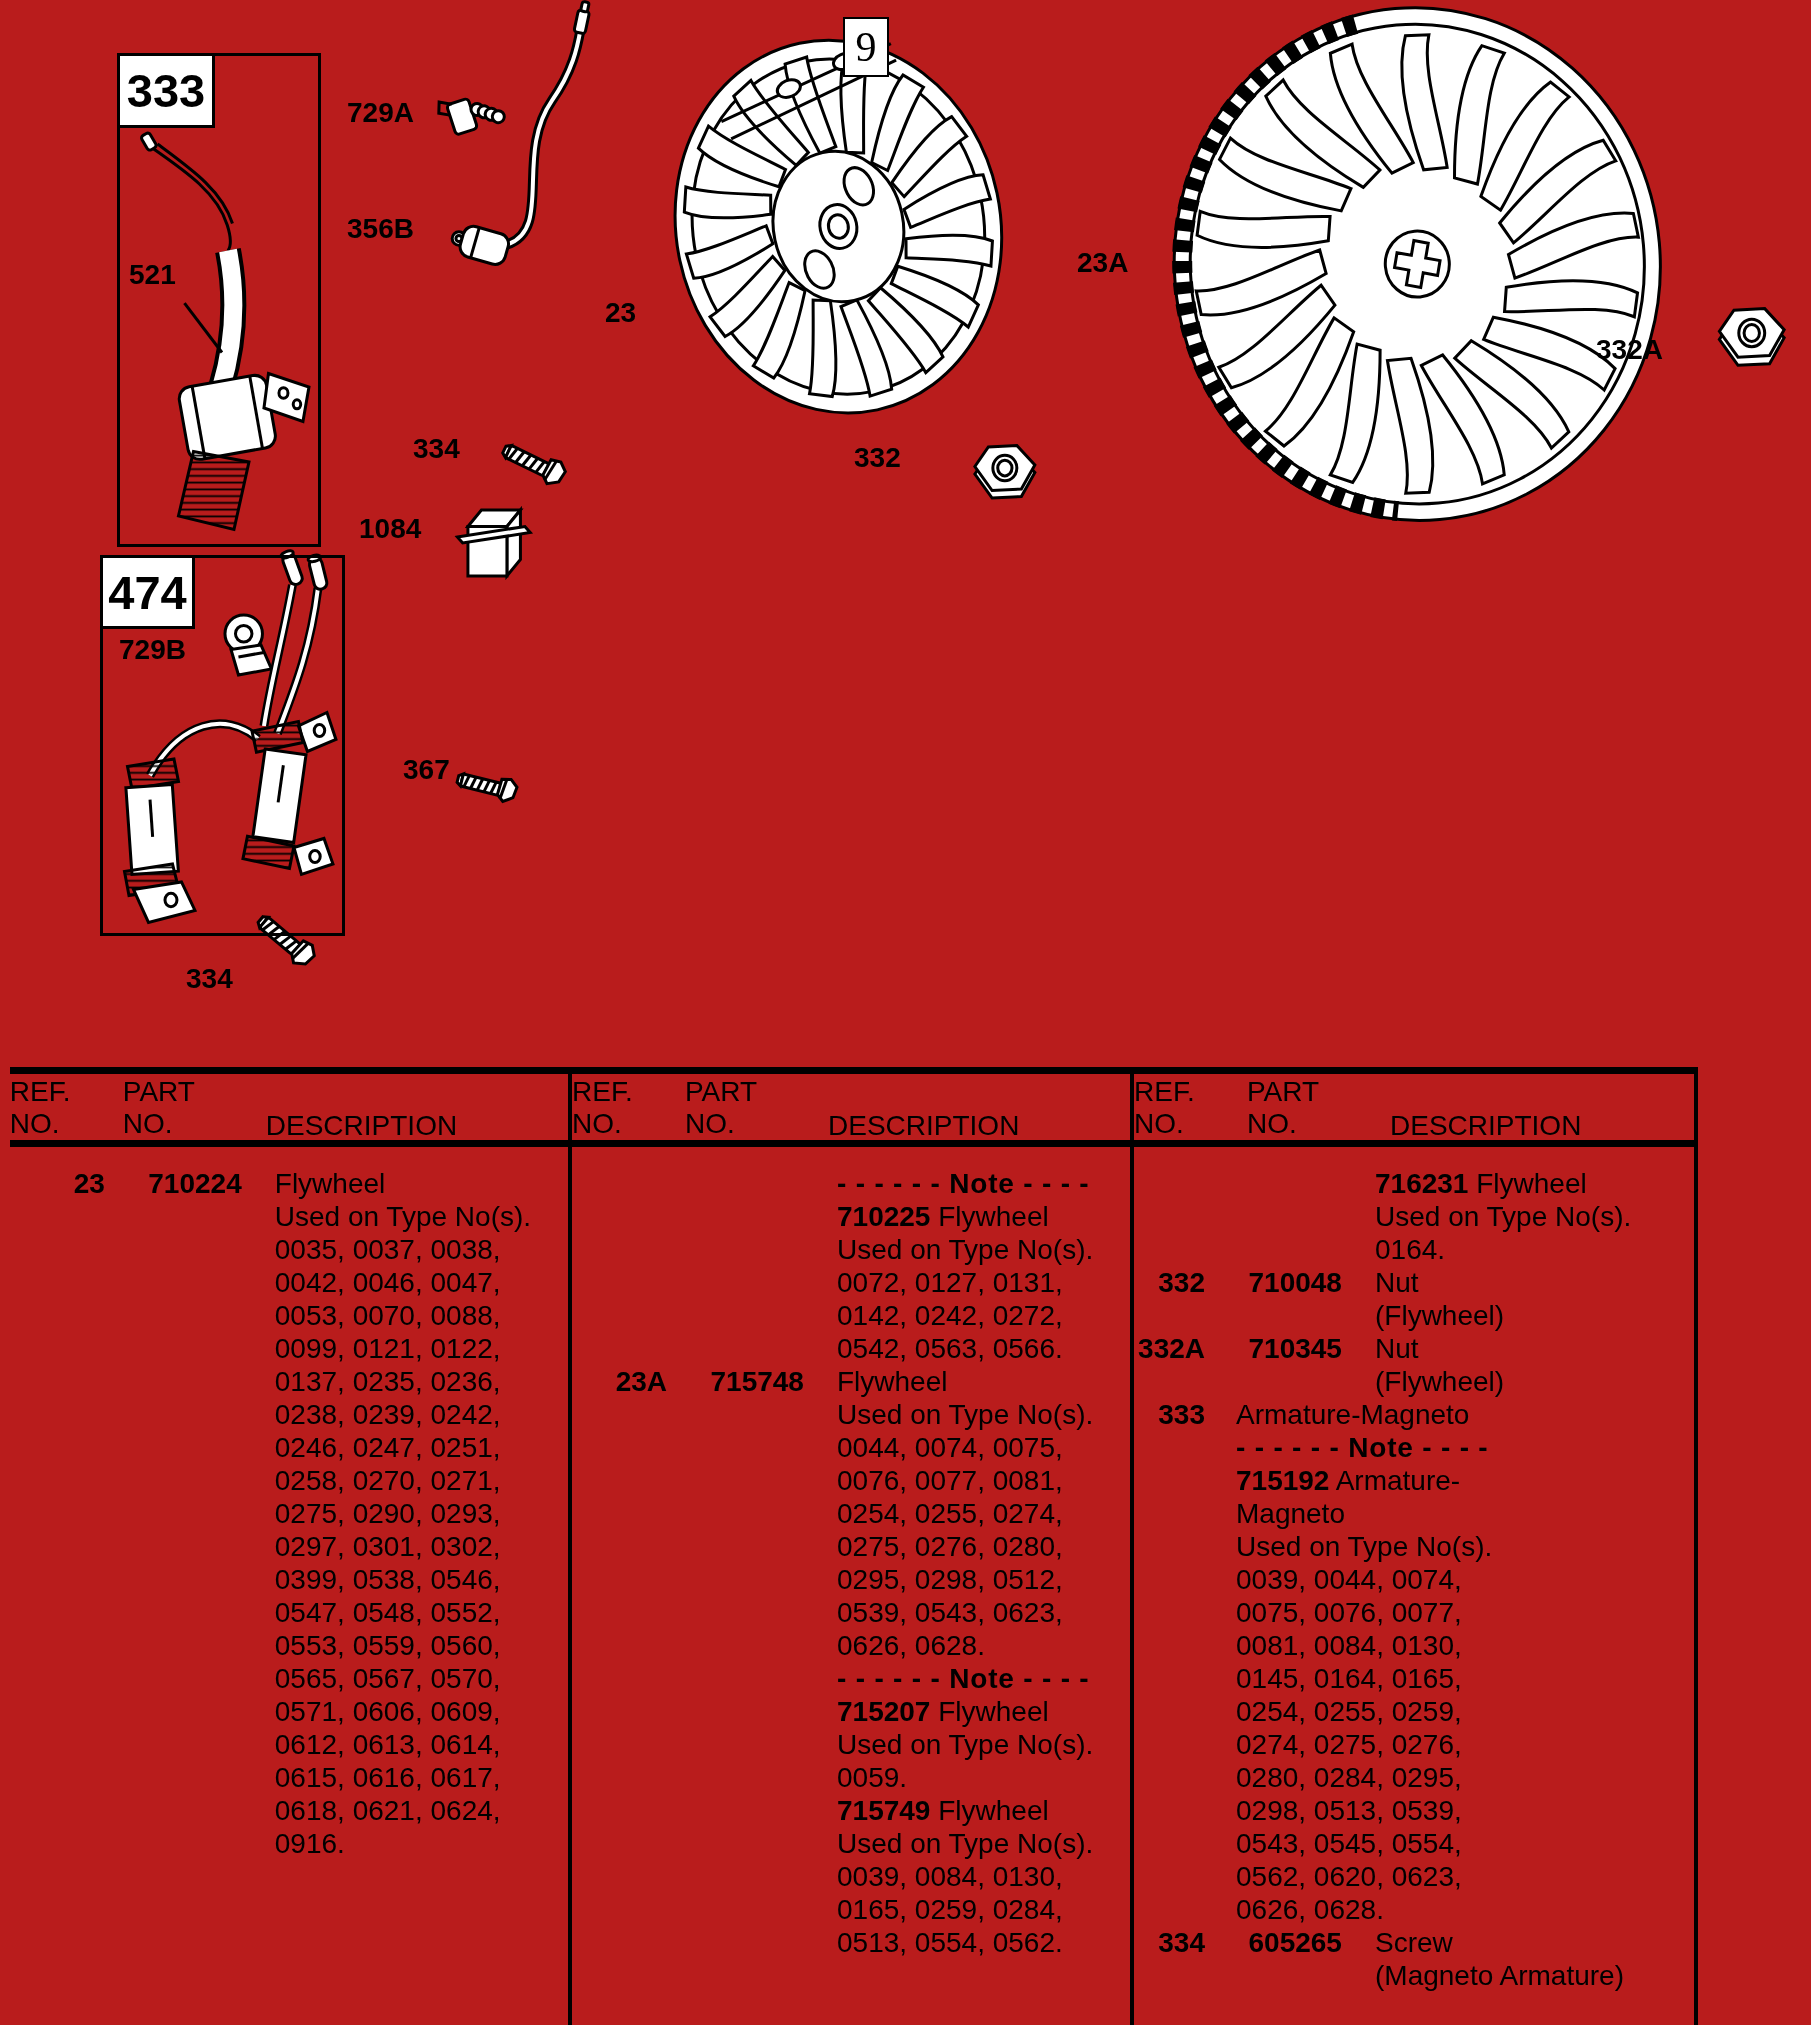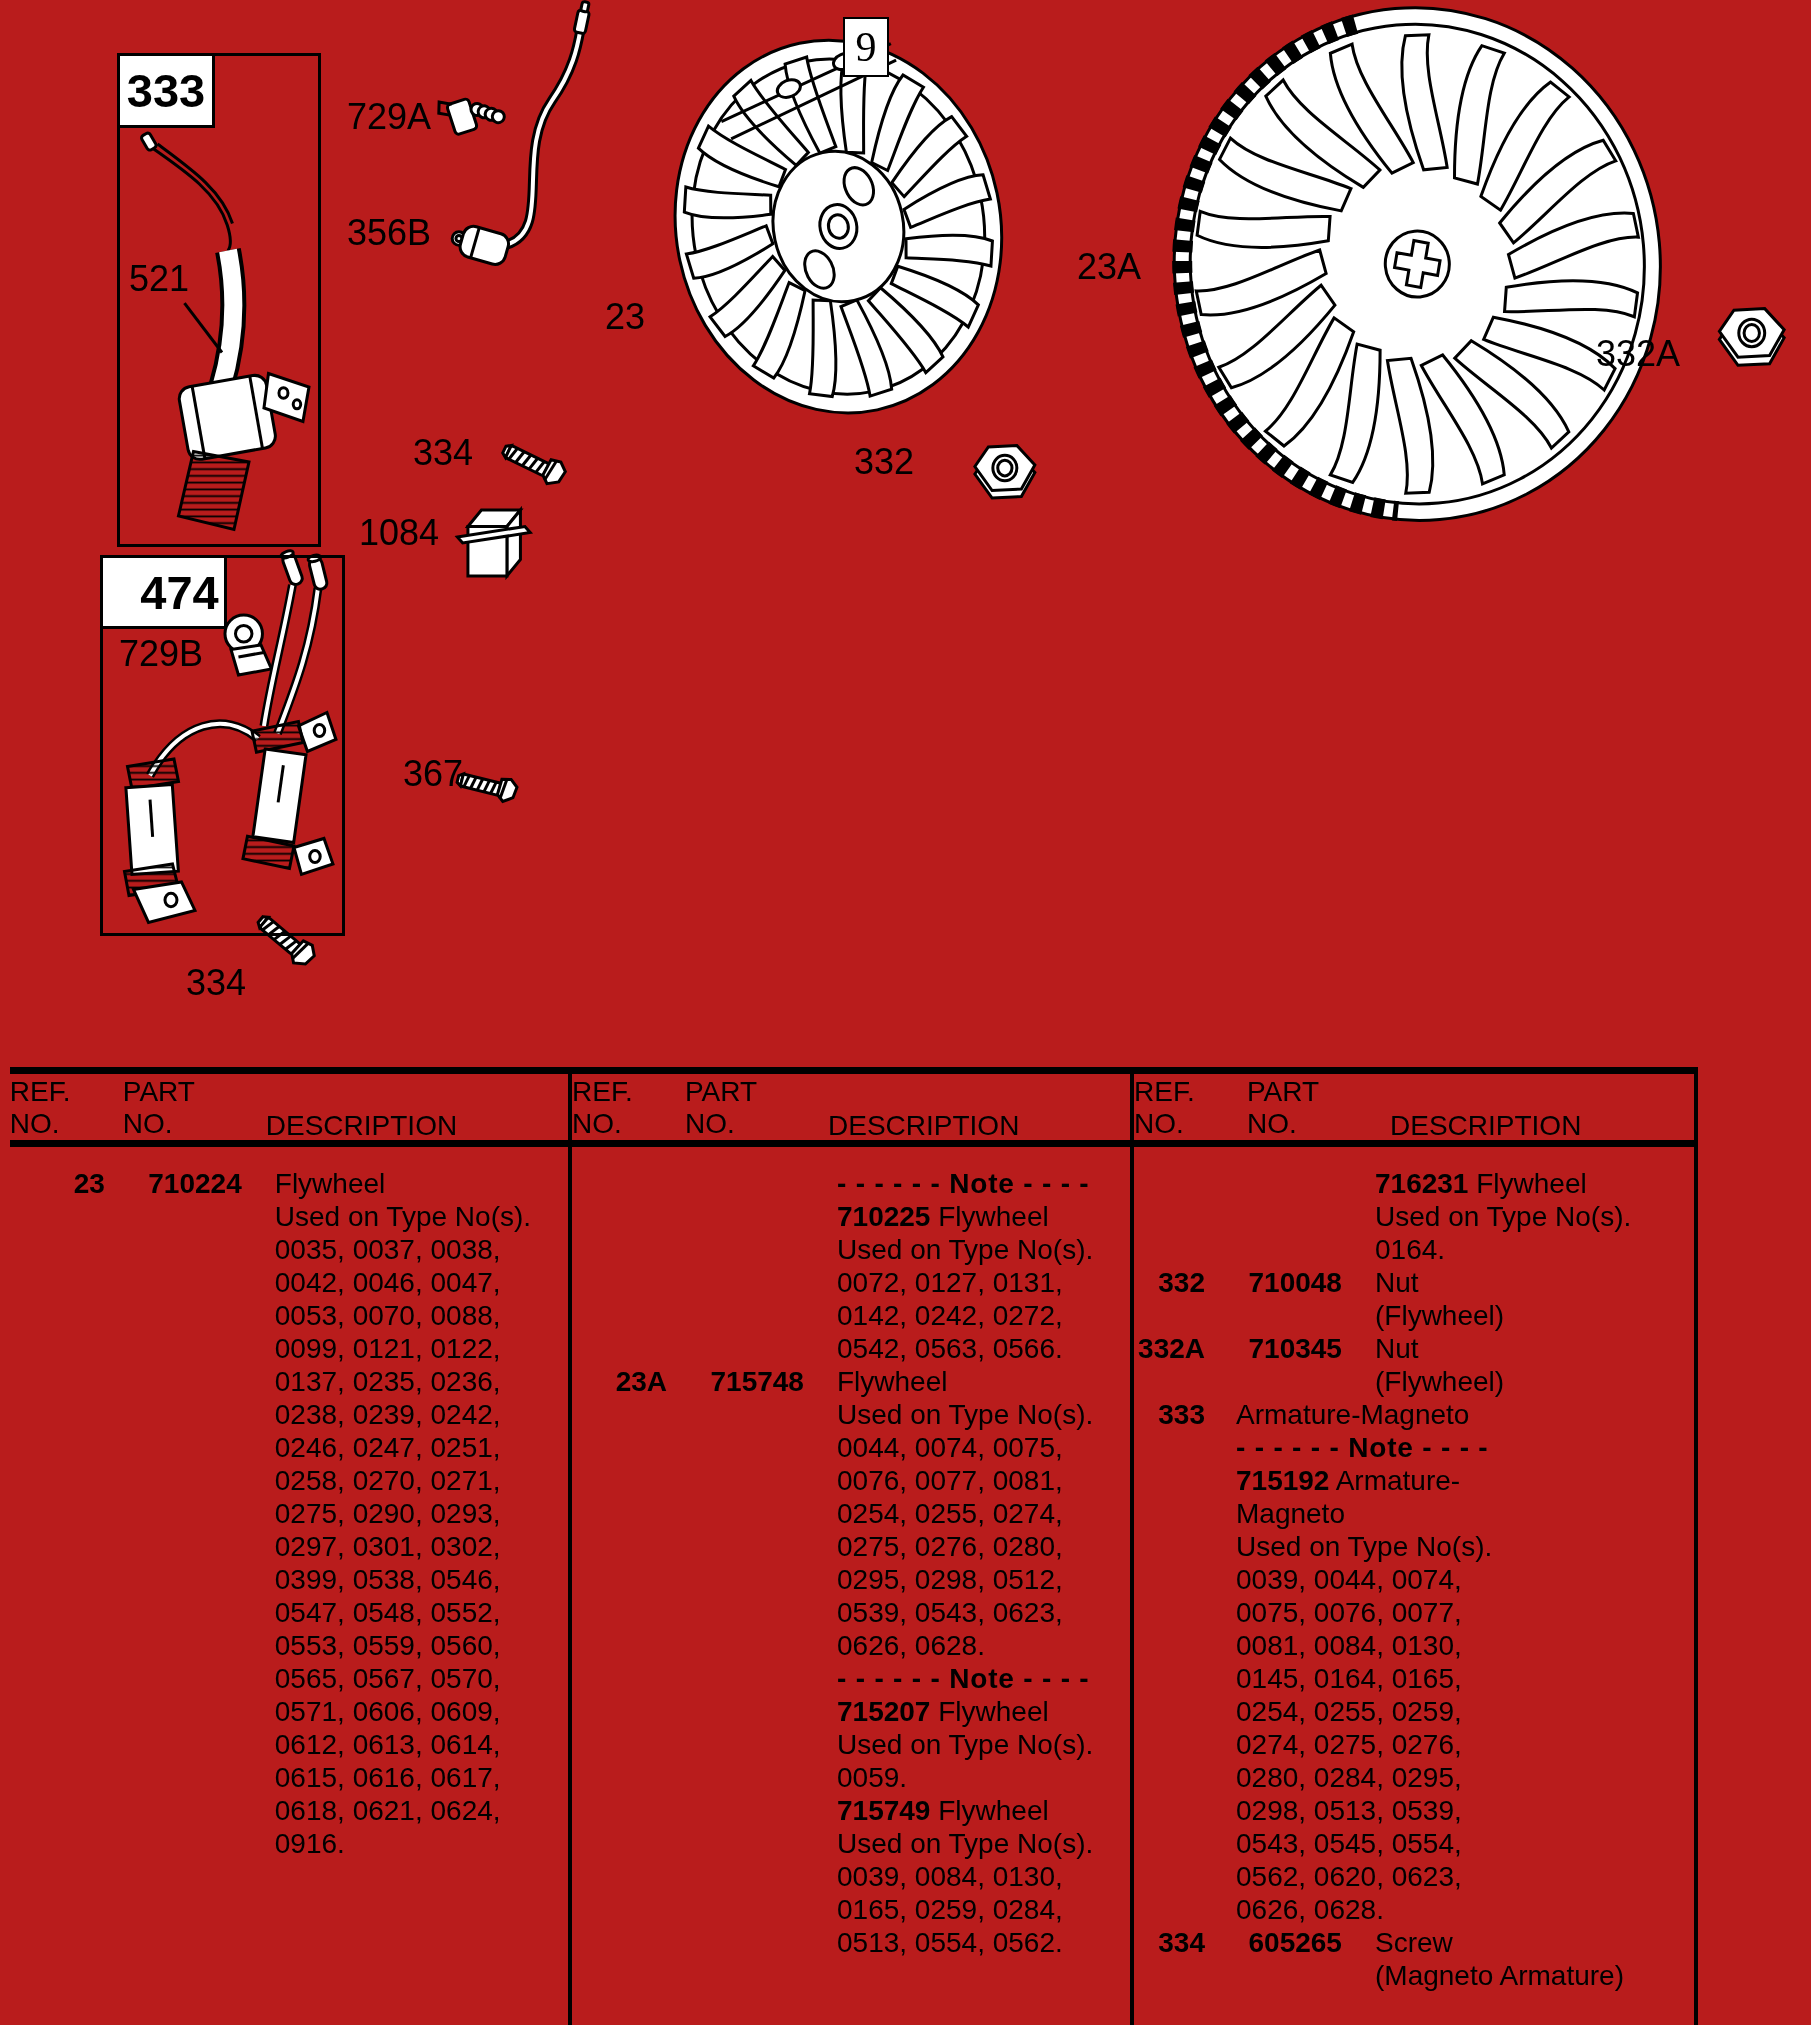--- a/index.html
+++ b/index.html
@@ -10,21 +10,21 @@
   svg.art *{vector-effect:non-scaling-stroke;}
 
   
   .pbox{position:absolute;border:3px solid #000;background:transparent;}
   .pbox .tag{position:absolute;left:-3px;top:-3px;border:3px solid #000;background:#fff;
              display:flex;align-items:center;justify-content:center;
              font-weight:700;font-size:47px;}
   .inset{position:absolute;border:2.3px solid #000;background:#fff;
          font-family:"Liberation Serif", serif;font-size:42px;
          display:flex;align-items:center;justify-content:center;}
-  .lbl{position:absolute;font-weight:400;font-size:36px;line-height:1;white-space:nowrap;}
+  .lbl{position:absolute;font-weight:700;font-size:28px;line-height:1;white-space:nowrap;}
 
   
   .tline{position:absolute;background:#000;}
 
   
   .thead{position:absolute;top:1076px;height:65px;display:grid;
          grid-template-columns:113px 143px 1fr;font-size:28px;line-height:31.5px;}
   .thead .hcell{display:flex;flex-direction:column;justify-content:flex-start;}
   .thead .hdesc{align-self:end;}
 
@@ -232,21 +232,21 @@
     <use href="#screw" transform="translate(352,1230) rotate(40)"></use>
   </svg>
 
   <div class="pbox" style="left:117px;top:53px;width:198px;height:488px;">
     <div class="tag" style="width:92px;height:69px;">
       <span>333</span>
     </div>
   </div>
 
   <div class="pbox" style="left:100px;top:555px;width:239px;height:375px;">
-    <div class="tag" style="width:89px;height:68px;padding-left:32px;">
+    <div class="tag" style="width:89px;height:68px;">
       <span>474</span>
     </div>
   </div>
 
   <div class="inset" style="left:843px;top:16.5px;width:42px;height:56px;">
     <span>9</span>
   </div>
 
   <div class="lbl" style="left:129px;top:261px;">521</div>
   <div class="lbl" style="left:347px;top:99px;">729A</div>

